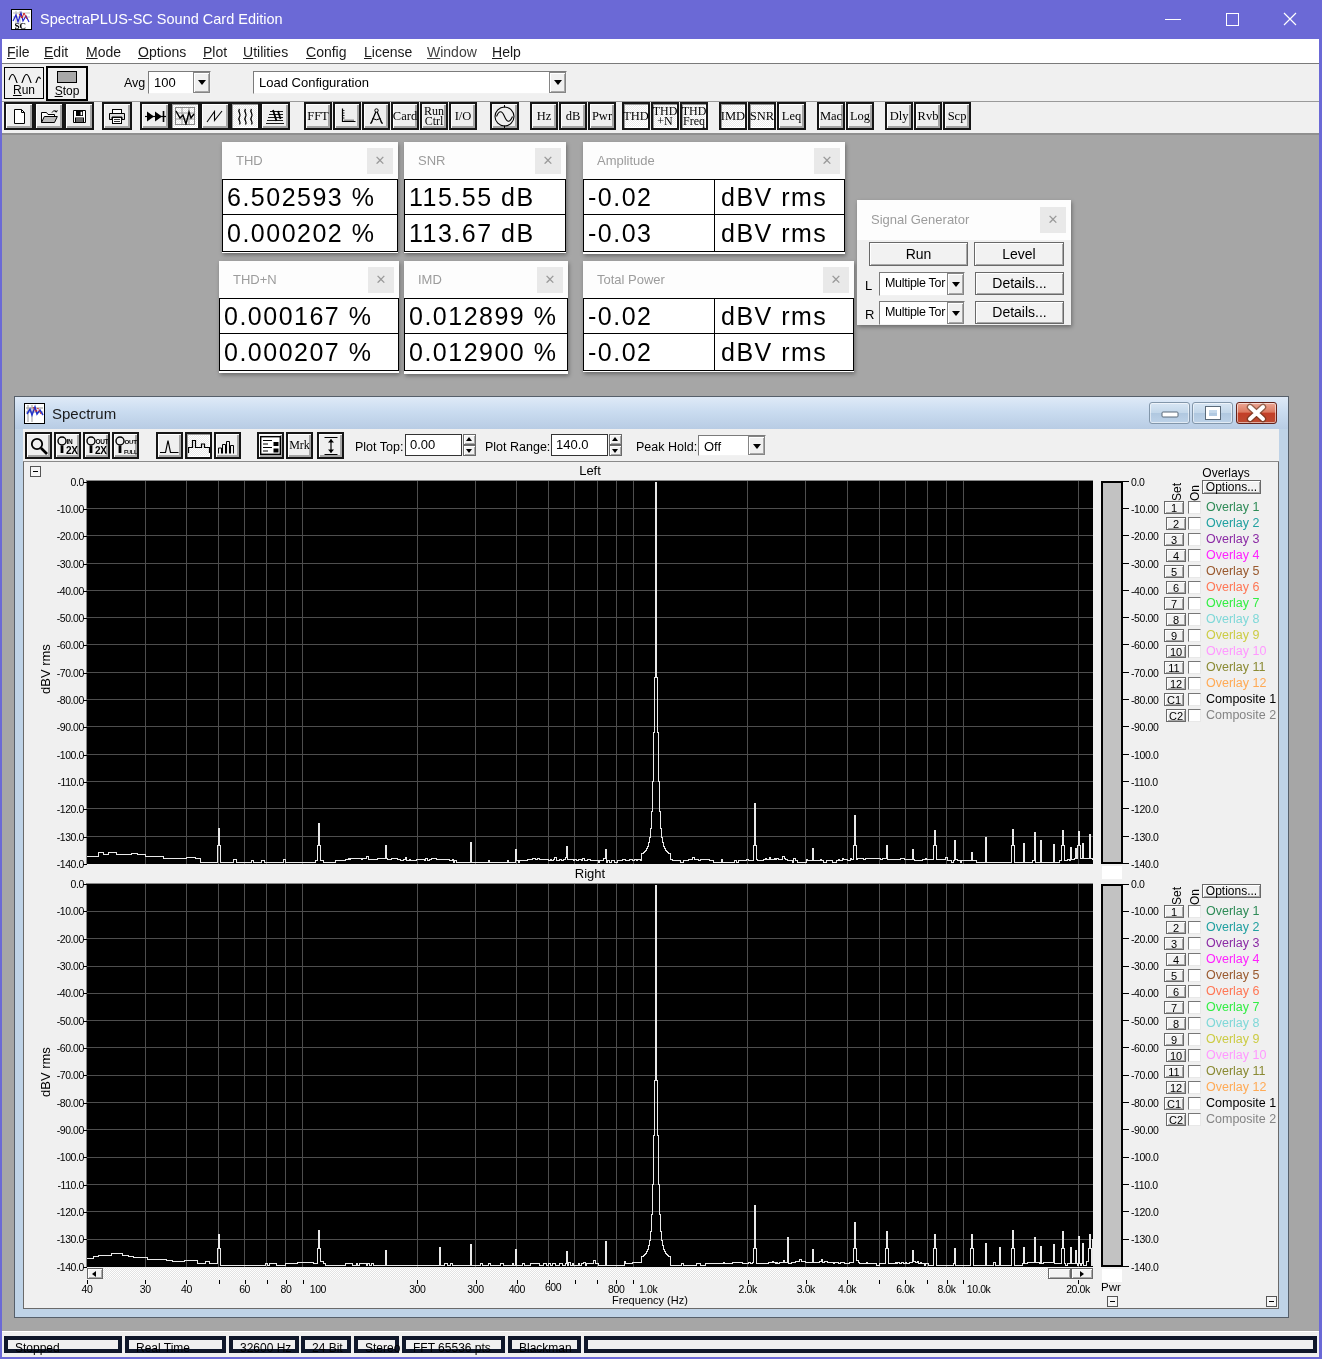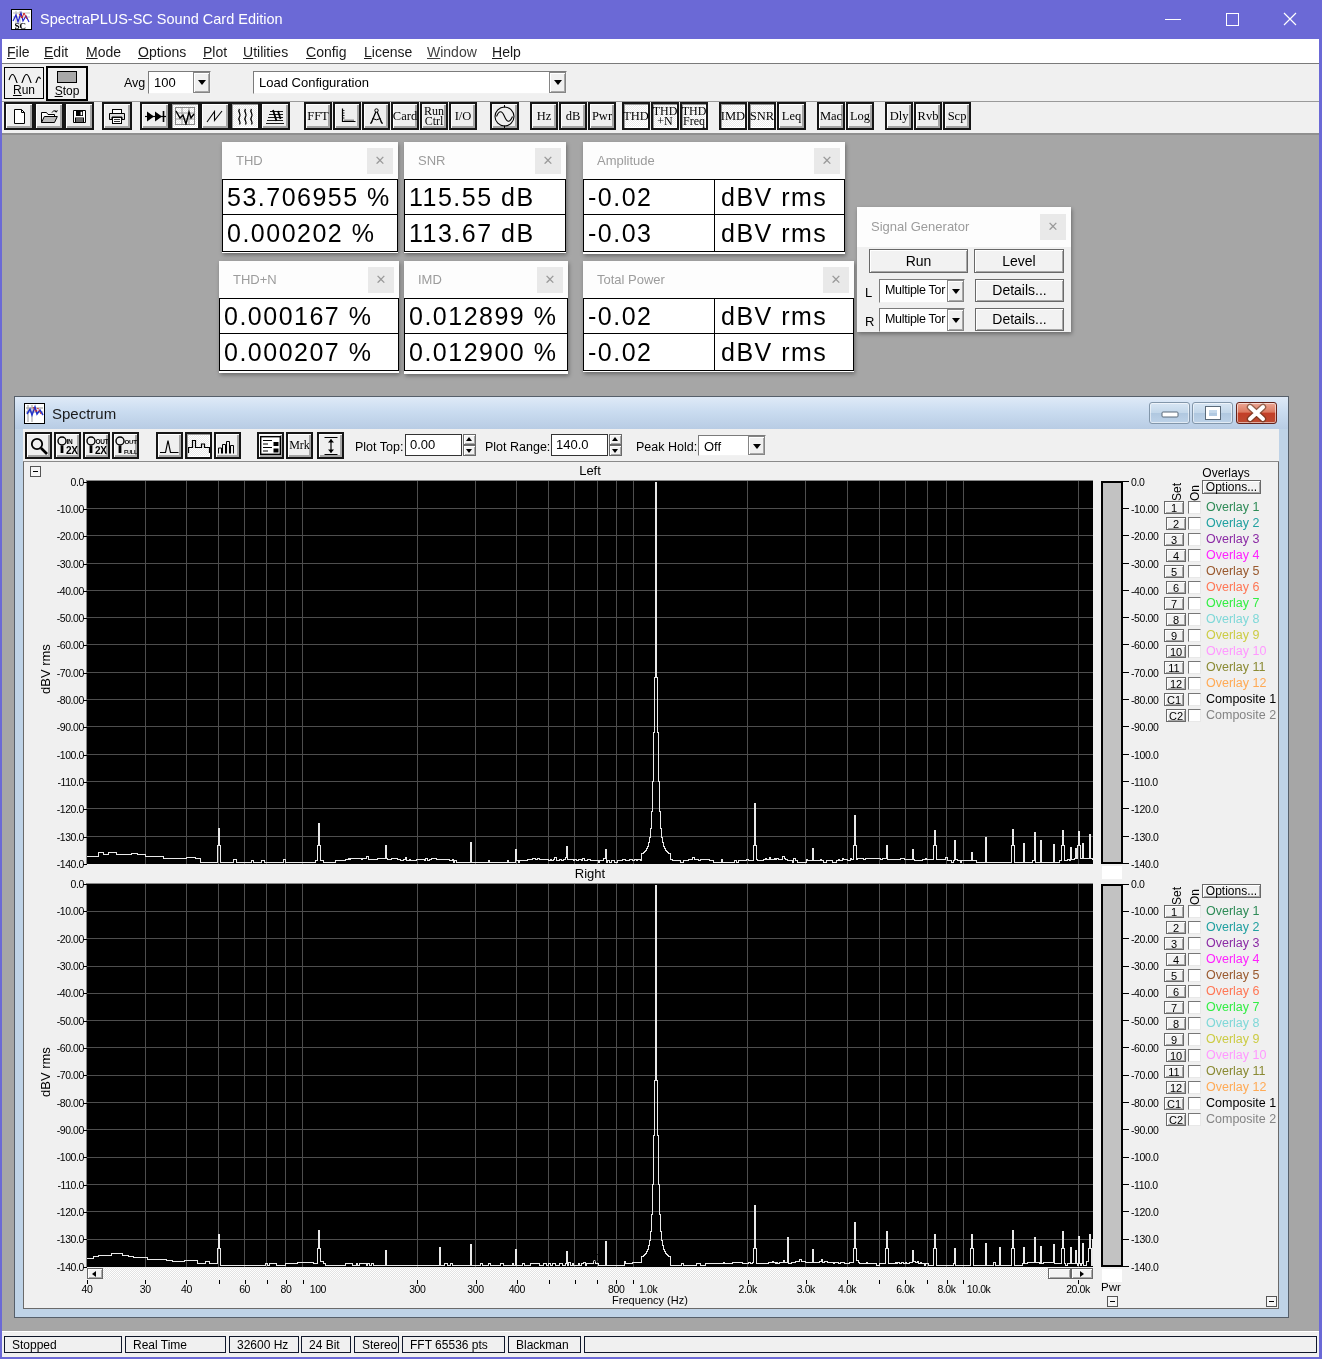--- a/index.html
+++ b/index.html
@@ -18,21 +18,21 @@
 .combo .fld{position:absolute;left:1px;top:1px;bottom:1px;right:18px;background:#fff;
       font-size:13px;padding:2px 0 0 4px;overflow:hidden;white-space:nowrap}
 .combo .arr{position:absolute;right:0px;top:0px;bottom:0px;width:17px;background:#f0f0f0;
       border:1px solid #858585;box-shadow:inset 1px 1px 0 #fff,inset -1px -1px 0 #a8a8a8;box-sizing:border-box}
 .tri{position:absolute;width:0;height:0;border:4px solid transparent;border-top:5px solid #000;left:4px;top:7px}
 .mini-title{position:absolute;left:0;right:0;top:0;background:#fdfdfd;color:#9c9c9c;font-size:13px}
 .mwin{position:absolute;background:#fff;box-shadow:1px 2px 4px rgba(0,0,0,0.35)}
 .mclose{position:absolute;right:5px;top:6px;width:26px;height:26px;background:#e9e9e9;color:#9a9a9a;
         font-size:13px;text-align:center;line-height:26px}
 .vrow{position:absolute;background:#fff;color:#000;font-size:25px;letter-spacing:1.5px;white-space:nowrap}
-.seg{position:absolute;top:1336px;height:17px;border:1px solid #0f172a;background:#f0f0f0;
+.seg{position:absolute;top:1336px;height:17px;border:4px solid #0f172a;background:#f0f0f0;
      font-size:12px;color:#000;padding-top:1px;padding-left:7px;box-sizing:border-box}
 </style></head>
 <body>
 <div style="position:absolute;left:0;top:0;width:1322px;height:39px;background:#6b69d6"></div>
 <svg style="position:absolute;left:11px;top:9px" width="21" height="21">
 <rect x="0.5" y="0.5" width="20" height="20" fill="#fff" stroke="#000"></rect>
 <path d="M2,4h17M2,8h17M5,2v17M9,2v17" stroke="#aaa" stroke-width="0.8" fill="none"></path>
 <path d="M2,12l3,-6 2,7 3,-9 2,8 3,-5 3,6" stroke="#2222cc" stroke-width="1.2" fill="none"></path>
 <path d="M8,5l3,4 2,-5 3,6" stroke="#cc2222" stroke-width="1" fill="none"></path>
 <text x="3.5" y="19.5" font-size="9" font-family="Liberation Serif,serif" font-weight="bold" fill="#000">SC</text>
@@ -185,21 +185,21 @@
 <div class="tbtn" style="left:846px;top:102px;width:24px;height:24px">Log</div>
 <div class="tbtn" style="left:885px;top:102px;width:24px;height:24px">Dly</div>
 <div class="tbtn" style="left:914px;top:102px;width:24px;height:24px">Rvb</div>
 <div class="tbtn" style="left:943px;top:102px;width:24px;height:24px">Scp</div>
 <div class="mwin" style="left:222px;top:142px;width:176px;height:111px">
     <div class="mini-title" style="height:37px">
       <div style="position:absolute;left:14px;top:11px">THD</div>
       <div class="mclose">✕</div>
     </div>
     <div class="vrow" style="left:0;top:37px;width:176px;height:36px;border:1px solid #000;box-sizing:border-box">
-      <div style="position:absolute;left:4px;top:3px">53.706955 %</div>
+      <div style="position:absolute;left:4px;top:3px">6.502593 %</div>
     </div>
     <div class="vrow" style="left:0;top:72px;width:176px;height:38px;border:1px solid #000;box-sizing:border-box">
       <div style="position:absolute;left:4px;top:4px">0.000202 %</div>
     </div>
   </div>
 <div class="mwin" style="left:404px;top:142px;width:162px;height:111px">
     <div class="mini-title" style="height:37px">
       <div style="position:absolute;left:14px;top:11px">SNR</div>
       <div class="mclose">✕</div>
     </div>
@@ -259,21 +259,21 @@
       <div style="position:absolute;left:4px;top:3px">-0.02</div>
       <div style="position:absolute;left:130px;top:-1px;bottom:-1px;width:1px;background:#000"></div>
       <div style="position:absolute;left:137px;top:3px">dBV rms</div>
     </div>
     <div class="vrow" style="left:0;top:72px;width:271px;height:38px;border:1px solid #000;box-sizing:border-box">
       <div style="position:absolute;left:4px;top:4px">-0.02</div>
       <div style="position:absolute;left:130px;top:-1px;bottom:-1px;width:1px;background:#000"></div>
       <div style="position:absolute;left:137px;top:4px">dBV rms</div>
     </div>
   </div>
-<div class="mwin" style="left:857px;top:207px;width:214px;height:125px;background:#f0f0f0">
+<div class="mwin" style="left:857px;top:200px;width:214px;height:125px;background:#f0f0f0">
     <div class="mini-title" style="height:40px">
       <div style="position:absolute;left:14px;top:12px">Signal Generator</div>
       <div class="mclose" style="top:7px">✕</div>
     </div>
     <div class="btn95" style="position:absolute;left:12px;top:42px;width:99px;height:24px;font-size:14px;text-align:center;line-height:22px">Run</div>
     <div class="btn95" style="position:absolute;left:117px;top:42px;width:90px;height:24px;font-size:14px;text-align:center;line-height:22px">Level</div>
     <div style="position:absolute;left:8px;top:78px;font-size:13px">L</div>
     <div class="combo" style="left:22px;top:72px;width:86px;height:24px">
       <div class="fld" style="font-size:12.5px;letter-spacing:-0.3px">Multiple Tor</div>
       <div class="arr">
@@ -674,21 +674,21 @@
 <div style="position:absolute;left:1078.0px;top:1280px;width:1px;height:4px;background:#000"></div>
 <div class="axl" style="position:absolute;left:87.0px;top:1283px;width:60px;margin-left:-30px;text-align:center;font-size:10.5px">40</div>
 <div class="axl" style="position:absolute;left:145.2px;top:1283px;width:60px;margin-left:-30px;text-align:center;font-size:10.5px">30</div>
 <div class="axl" style="position:absolute;left:186.4px;top:1283px;width:60px;margin-left:-30px;text-align:center;font-size:10.5px">40</div>
 <div class="axl" style="position:absolute;left:244.6px;top:1283px;width:60px;margin-left:-30px;text-align:center;font-size:10.5px">60</div>
 <div class="axl" style="position:absolute;left:285.9px;top:1283px;width:60px;margin-left:-30px;text-align:center;font-size:10.5px">80</div>
 <div class="axl" style="position:absolute;left:317.9px;top:1283px;width:60px;margin-left:-30px;text-align:center;font-size:10.5px">100</div>
 <div class="axl" style="position:absolute;left:417.3px;top:1283px;width:60px;margin-left:-30px;text-align:center;font-size:10.5px">300</div>
 <div class="axl" style="position:absolute;left:475.5px;top:1283px;width:60px;margin-left:-30px;text-align:center;font-size:10.5px">300</div>
 <div class="axl" style="position:absolute;left:516.8px;top:1283px;width:60px;margin-left:-30px;text-align:center;font-size:10.5px">400</div>
-<div class="axl" style="position:absolute;left:574.9px;top:1252px;width:60px;margin-left:-30px;text-align:right;font-size:10.5px">600</div>
+<div class="axl" style="position:absolute;left:574.9px;top:1281px;width:60px;margin-left:-30px;text-align:left;font-size:10.5px">600</div>
 <div class="axl" style="position:absolute;left:616.2px;top:1283px;width:60px;margin-left:-30px;text-align:center;font-size:10.5px">800</div>
 <div class="axl" style="position:absolute;left:648.2px;top:1283px;width:60px;margin-left:-30px;text-align:center;font-size:10.5px">1.0k</div>
 <div class="axl" style="position:absolute;left:747.7px;top:1283px;width:60px;margin-left:-30px;text-align:center;font-size:10.5px">2.0k</div>
 <div class="axl" style="position:absolute;left:805.8px;top:1283px;width:60px;margin-left:-30px;text-align:center;font-size:10.5px">3.0k</div>
 <div class="axl" style="position:absolute;left:847.1px;top:1283px;width:60px;margin-left:-30px;text-align:center;font-size:10.5px">4.0k</div>
 <div class="axl" style="position:absolute;left:905.3px;top:1283px;width:60px;margin-left:-30px;text-align:center;font-size:10.5px">6.0k</div>
 <div class="axl" style="position:absolute;left:946.5px;top:1283px;width:60px;margin-left:-30px;text-align:center;font-size:10.5px">8.0k</div>
 <div class="axl" style="position:absolute;left:978.6px;top:1283px;width:60px;margin-left:-30px;text-align:center;font-size:10.5px">10.0k</div>
 <div class="axl" style="position:absolute;left:1078.0px;top:1283px;width:60px;margin-left:-30px;text-align:center;font-size:10.5px">20.0k</div>
 <div style="position:absolute;left:600px;top:1294px;width:100px;text-align:center;font-size:11px">Frequency (Hz)</div>

